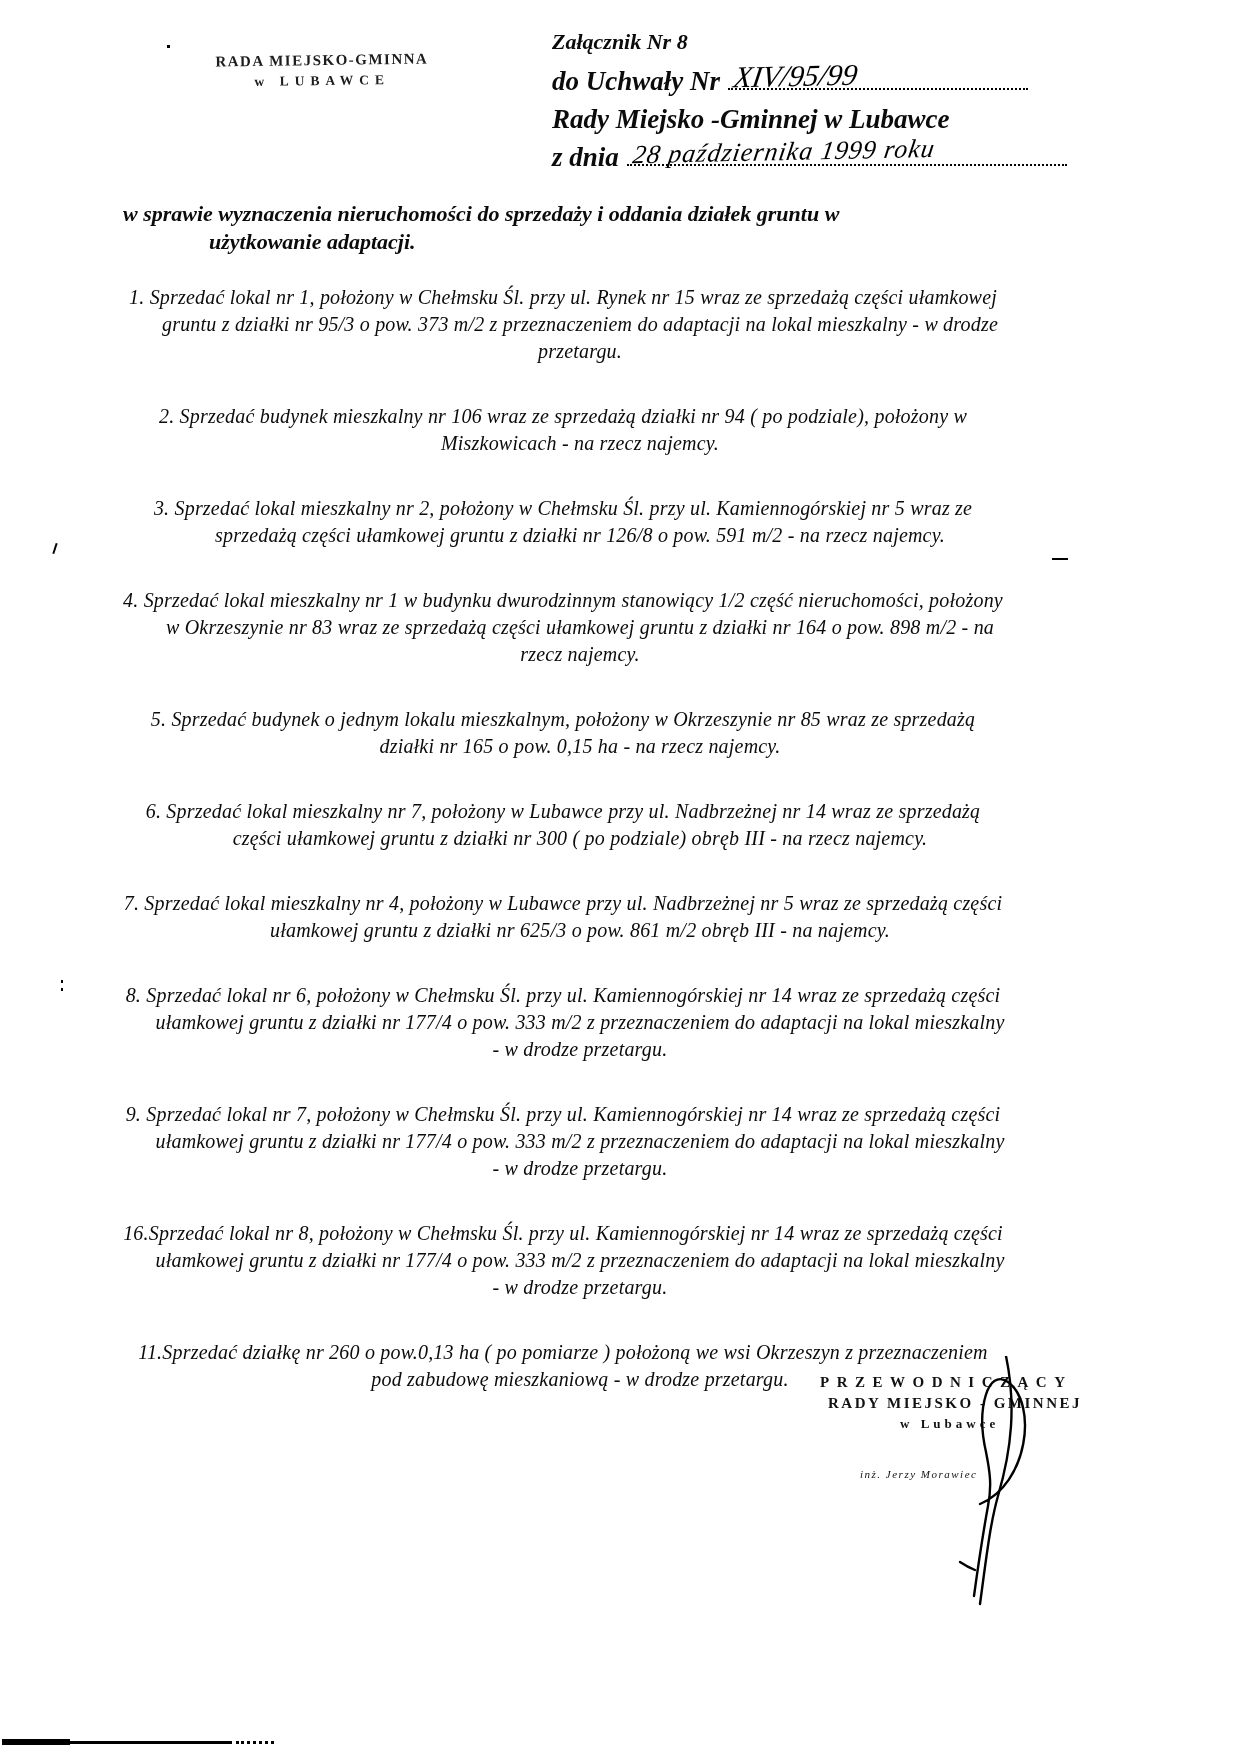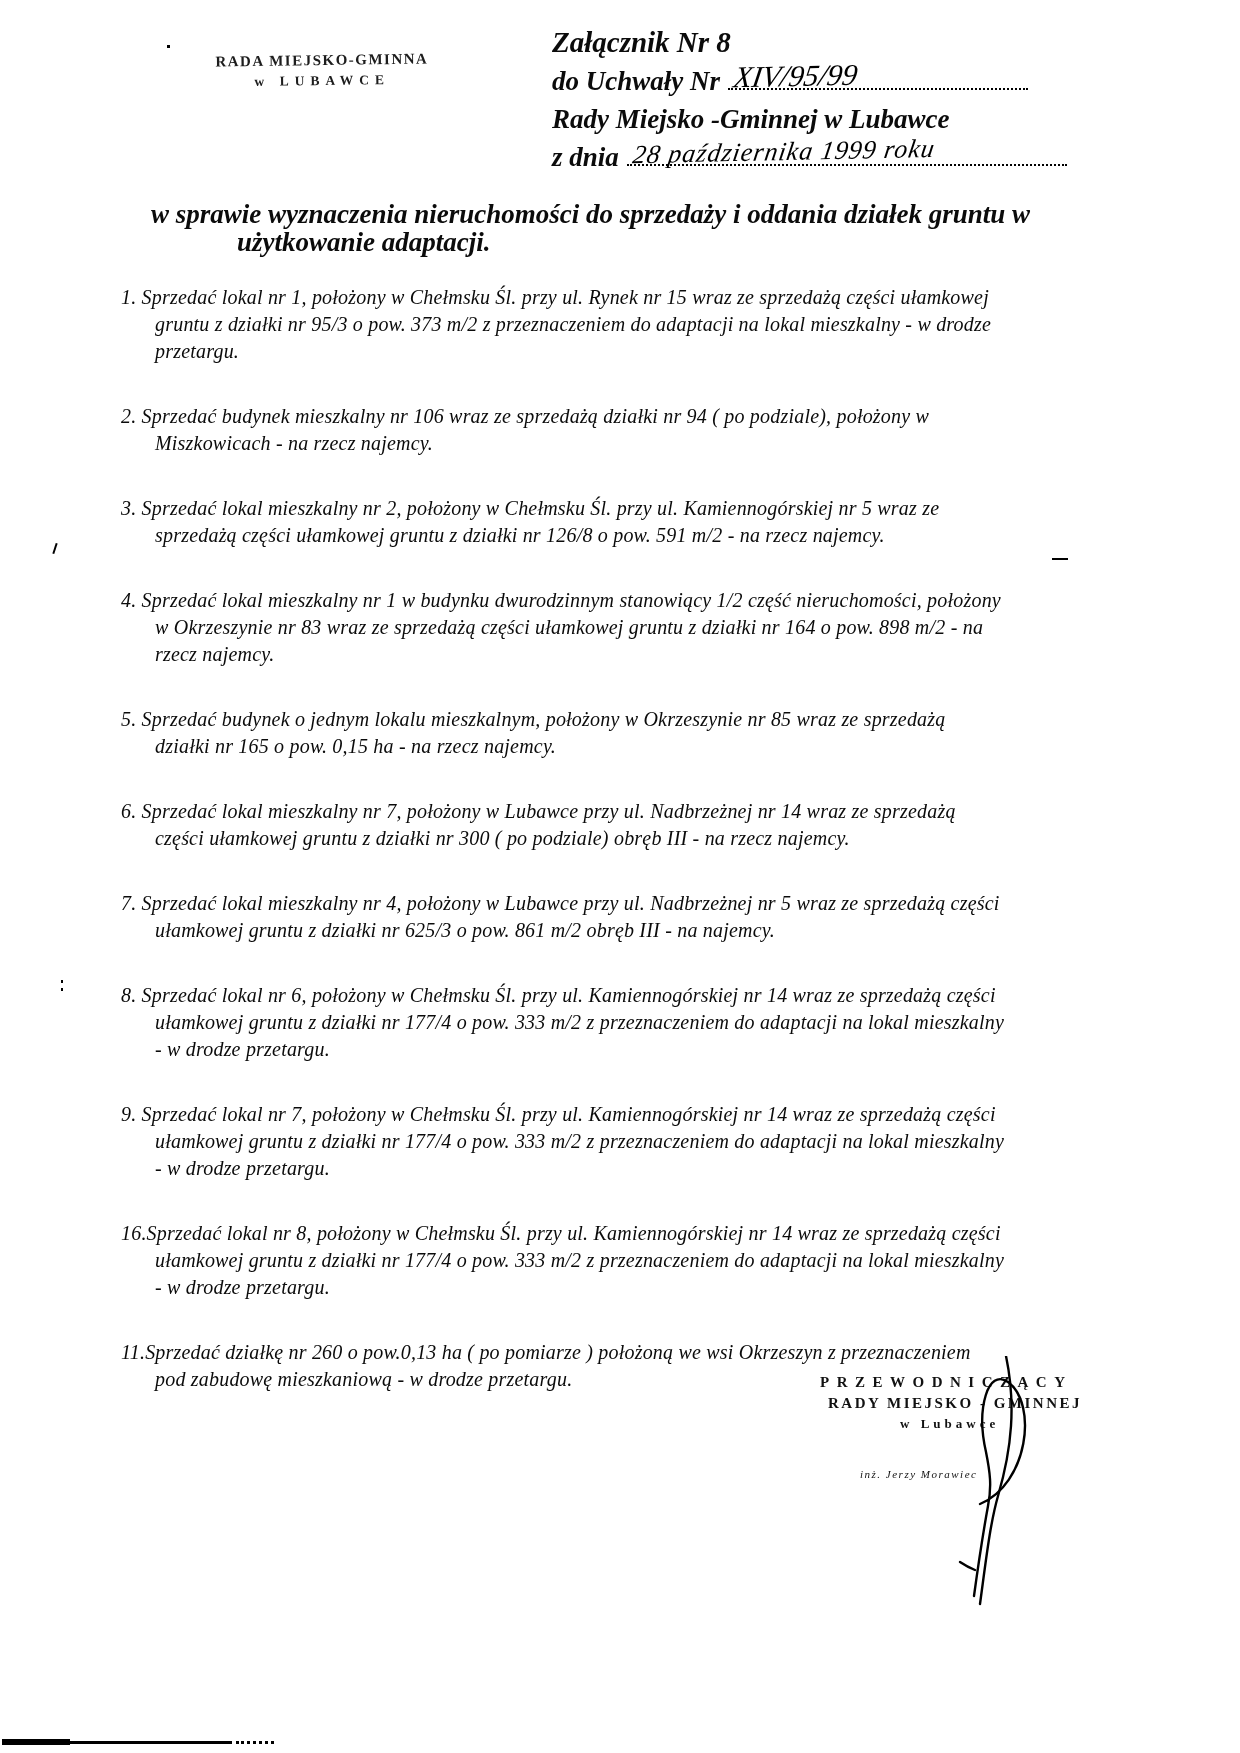--- a/index.html
+++ b/index.html
@@ -17,53 +17,53 @@
   .stamp-tl {
     position:absolute; left:192px; top:52px; width:260px;
     text-align:center; transform:rotate(-0.8deg);
     color:#1d1d1d; font-weight:700; font-style:normal;
   }
   .stamp-tl .l1 { font-size:15px; letter-spacing:1.5px; }
   .stamp-tl .l2 { font-size:13.5px; letter-spacing:6px; margin-top:4px; }
 
   
   .hdr { position:absolute; left:552px; top:22px; font-weight:700; font-style:italic; }
-  .hdr .t  { font-size:29px; line-height:40px; white-space:nowrap;font-style:italic; }
+  .hdr .t  { font-size:22px; line-height:40px; white-space:nowrap;font-style:italic; }
   .hdr .ln { font-size:27px; line-height:38px; white-space:nowrap; }
   .dotline {
     display:inline-block; position:relative;
     border-bottom:2.5px dotted #000;
     height:0.9em; vertical-align:baseline;
   }
   .dl-uchwala { width:300px; margin-left:8px; }
   .dl-date    { width:440px; margin-left:8px; }
   .handwritten {
     position:absolute; left:6px; bottom:-7px;
     font-weight:400; font-style:italic;
     transform:rotate(-1.2deg) skewX(-10deg);
     white-space:nowrap; color:#000;
   }
   .hw-nr   { font-size:30px; }
   .hw-date { font-size:26px; letter-spacing:1px; }
 
   
   .subject {
-    position:absolute; left:151px; top:200px;
+    position:absolute; left:123px; top:200px;
     font-weight:700; font-style:italic;
-    font-size:27px; line-height:28px;
+    font-size:22px; line-height:28px;
   }
   .subject .l2 { margin-left:86px; }
 
   
   .items {
     position:absolute; left:121px; top:284px; width:884px;
     font-style:italic; font-size:20px; line-height:27px;
     letter-spacing:0.2px;
   }
-  .item { margin-bottom:38px; padding-left:34px; text-indent:-34px; }
+  .item { margin-bottom:38px; padding-left:34px; text-indent:-34px;text-align:center; }
   .item:last-child { margin-bottom:0; }
 
   
   .sig { position:absolute; left:820px; top:1374px; font-style:normal; color:#111; }
   .sig .r1 { font-size:15px; font-weight:700; letter-spacing:7.5px; white-space:nowrap; }
   .sig .r2 { font-size:15px; font-weight:700; letter-spacing:2.5px; margin-top:4px; margin-left:8px; white-space:nowrap; }
   .sig .r3 { font-size:13px; font-weight:700; letter-spacing:4px; margin-top:4px; margin-left:80px; }
   .sig .name { font-size:11px; font-weight:400; font-style:italic; letter-spacing:1.5px; margin-top:36px; margin-left:40px; white-space:nowrap; }
 
   .sig-svg { position:absolute; left:942px; top:1356px; }

